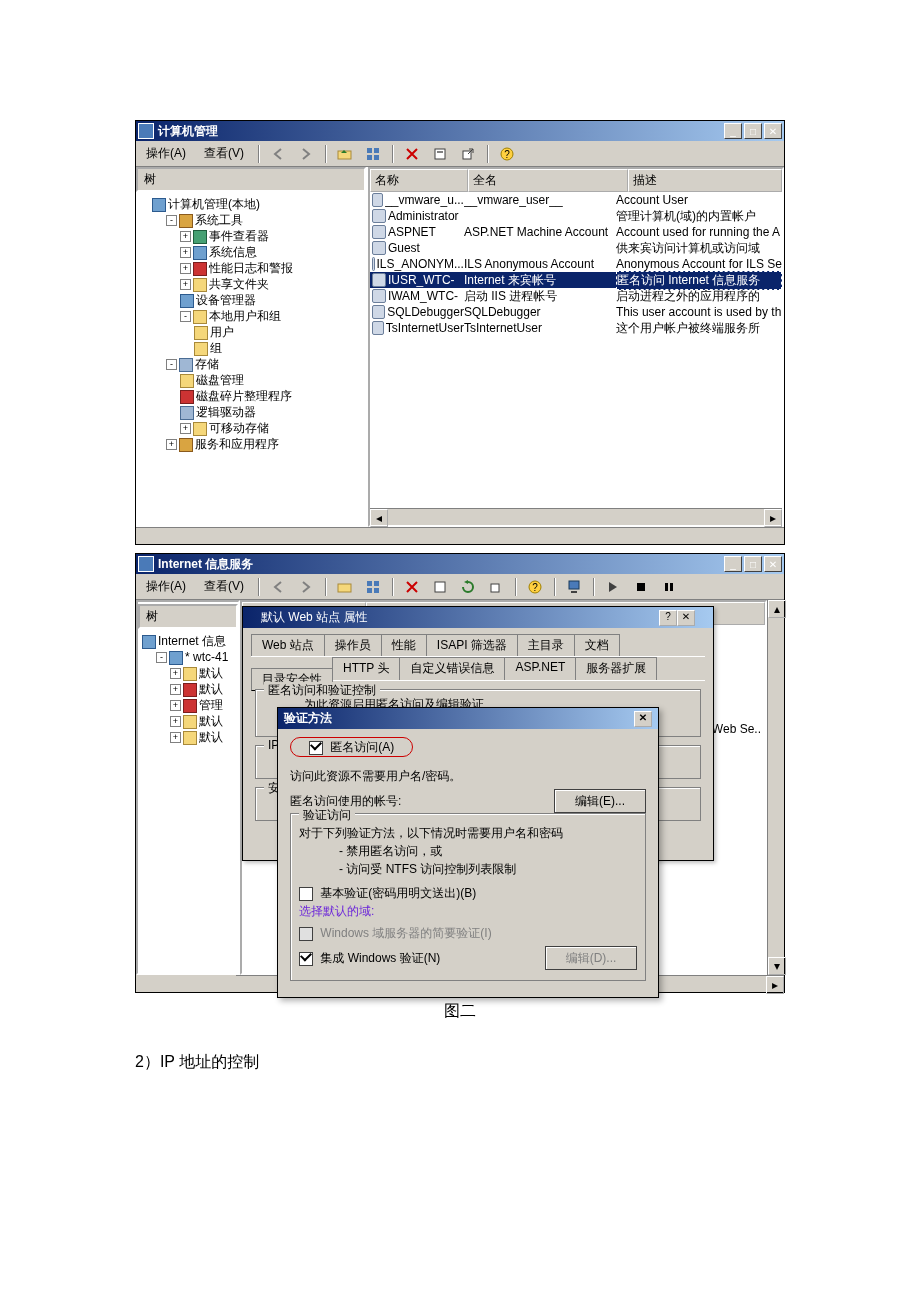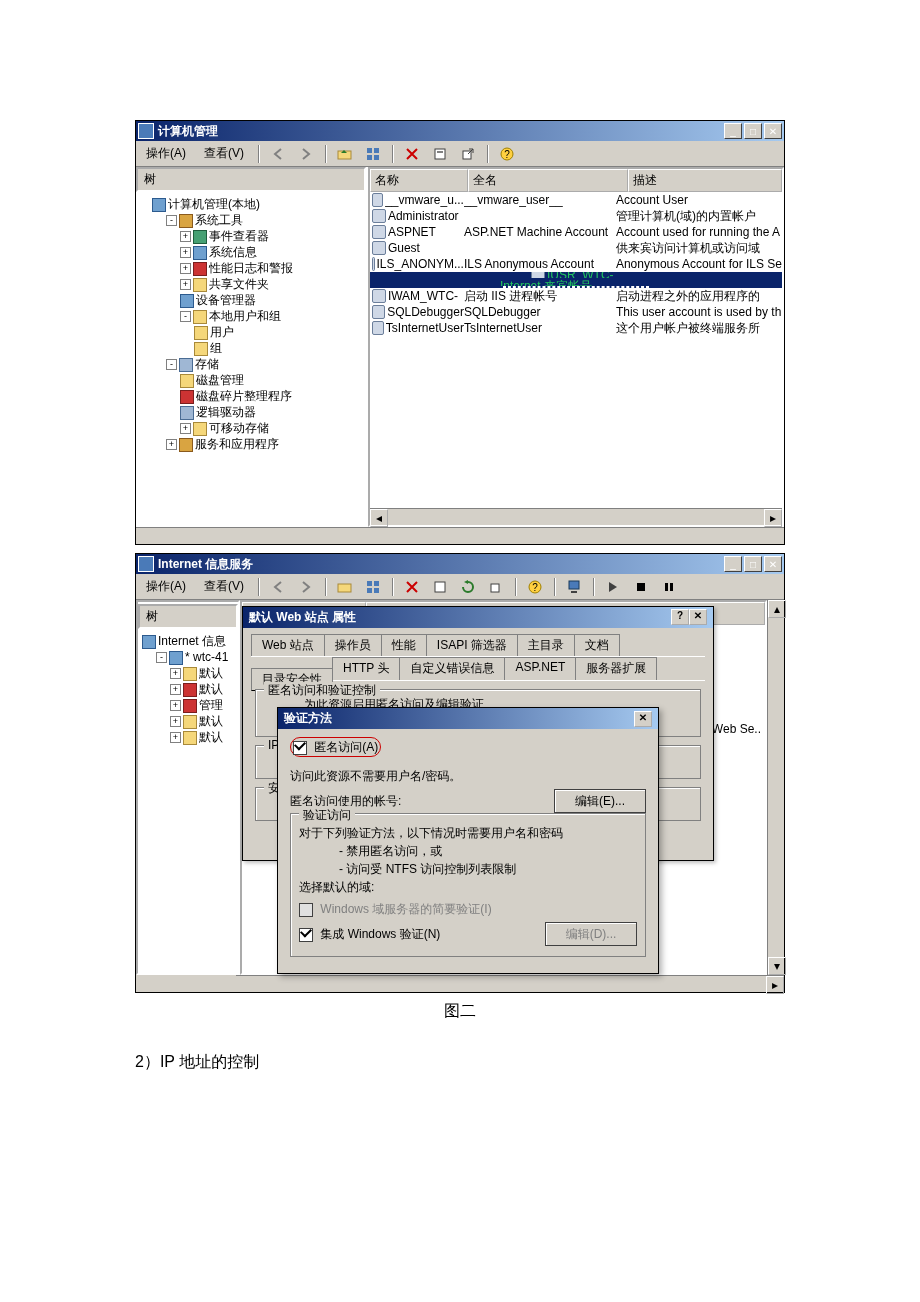--- a/index.html
+++ b/index.html
@@ -27,55 +27,55 @@
   .ico-book{background:#46a073;border:1px solid #1f5d3d;}
   .ico-disk{background:#9fb7d4;border:1px solid #4a6c94;}
   .ico-red{background:#c33;border:1px solid #7a1e1e;}
   .exp { display:inline-block;width:9px;height:9px;border:1px solid #808080;text-align:center;line-height:8px;font-size:9px;margin-right:2px;vertical-align:middle;background:#fff;color:#000; }
   .listpane { flex:1; display:flex; flex-direction:column; border:2px inset #fff; background:#fff; }
   .listhdr { display:flex; background:#d4d0c8; }
   .listhdr div { border:1px outset #fff; padding:2px 4px; font-size:12px; }
   .col-name{width:88px;} .col-full{width:150px;} .col-desc{flex:1;}
   .listbody { flex:1; overflow:hidden; }
   .row { display:flex; height:16px; align-items:center; }
-  .row.sel { background:#0a246a; color:#22c55e;flex-direction:column; }
+  .row.sel { background:#0a246a; color:#ffffff; }
   .row .c1{width:92px;padding-left:2px;display:flex;align-items:center;gap:2px;overflow:hidden;white-space:nowrap;}
   .row .c2{width:152px;white-space:nowrap;overflow:hidden;}
   .row .c3{flex:1;white-space:nowrap;overflow:hidden;}
   .row.sel .c3.hotbox{border:1px dashed #fff;background:#0a246a;}
   .usr-ico{width:12px;height:12px;background:#cfd8e6;border:1px solid #6b7e9a;border-radius:2px;display:inline-block;}
   .scrollbar-h { height:16px;background:#d4d0c8;display:flex;justify-content:space-between;border-top:1px solid #808080;}
   .sb-btn{width:16px;height:16px;border:1px outset #fff;display:flex;align-items:center;justify-content:center;}
   .statusbar{height:16px;border-top:1px solid #808080;background:#d4d0c8;}
   .caption { text-align:center; font-size:16px; margin:6px 0 30px; }
   
   .content2 { display:flex; height:375px; position:relative; }
   .tree2 { width:100px; background:#fff; border:2px inset #fff; padding-top:2px; }
   .pane2 { flex:1; background:#fff; border:2px inset #fff; position:relative; }
   .pane2hdr { display:flex; background:#d4d0c8; }
   .pane2hdr div{border:1px outset #fff;padding:2px 6px;} .pc1{width:110px;}.pc2{flex:1;}
   .sheet { position:absolute; left:0; top:4px; width:470px; background:#d4d0c8;border:1px solid #000; box-shadow:2px 2px 4px rgba(0,0,0,.25); padding-bottom:8px;}
-  .sheet-title{background:linear-gradient(to right,#0a246a,#a6caf0);color:#fff;padding:2px 6px;font-weight:bold;display:flex;justify-content:space-between;align-items:flex-start;}
+  .sheet-title{background:linear-gradient(to right,#0a246a,#a6caf0);color:#fff;padding:2px 18px;font-weight:normal;display:flex;justify-content:space-between;align-items:center;}
   .qx{display:flex;gap:0;align-items:center;}
   .qx span{background:#d4d0c8;color:#000;width:16px;height:14px;border:1px outset #fff;text-align:center;line-height:12px;font-size:10px;}
   .tabs{margin:6px 8px 0;display:flex;flex-wrap:wrap;border-bottom:1px solid #fff;font-size:12px;text-align:center;}
   .tab{padding:2px 10px;border:1px solid #808080;border-bottom:none;background:#d4d0c8;margin-right:-1px;}
   .tab.active{background:#d4d0c8;position:relative;top:11px;border-bottom:1px solid #000000;}
   .tabs2{margin:0 8px;display:flex;flex-wrap:wrap;}
   .groupbox{margin:8px 12px;border:1px solid #808080;box-shadow:inset 1px 1px #fff;padding:6px 8px 10px;position:relative;}
   .groupbox .legend{position:absolute;top:-8px;left:8px;background:#d4d0c8;padding:0 4px;font-size:12px;}
   .inner-dialog{position:absolute;left:34px;top:100px;width:380px;background:#d4d0c8;border:1px solid #000; box-shadow:3px 3px 6px rgba(0,0,0,.3); padding-bottom:8px;}
   .inner-title{background:linear-gradient(to right,#0a246a,#a6caf0);color:#fff;padding:2px 6px;font-weight:bold;display:flex;justify-content:space-between;}
   .chk { display:inline-block;width:12px;height:12px;border:1px solid #404040;background:#fff;margin-right:4px;vertical-align:middle;position:relative;}
   .chk.checked::after{content:"";position:absolute;left:1px;top:-1px;width:8px;height:5px;border-left:2px solid #000;border-bottom:2px solid #000;transform:rotate(-45deg);}
   .chk.disabled{background:#e0e0e0;}
   .dlgbody{padding:8px 12px;font-size:12px;line-height:18px;}
   .btn { display:inline-block;min-width:70px;padding:2px 10px;border:1px solid #404040;background:#d4d0c8;text-align:center;box-shadow:inset 1px 1px #fff;}
   .btn.disabled{color:#808080;}
-  .circled{border:1px solid #c00;border-radius:12px;padding:0 2px;display:inline-block;}
+  .circled{border:1px solid #c00;border-radius:12px;padding:0 18px;display:inline-block;}
   .right-scroll{width:16px;background:#d4d0c8;border-left:1px solid #808080;display:flex;flex-direction:column;justify-content:space-between;}
   .foot-btns{display:flex;justify-content:center;gap:18px;margin-top:4px;width:470px;}
   .bottom-scroll{height:16px;background:#d4d0c8;border-top:1px solid #808080;display:flex;justify-content:flex-end;margin-left:100px;}
   .doctext{font-size:16px;margin-top:6px;padding-left:0;}
   svg{display:block;}
 </style>
 </head>
 <body>
 <div class="page">
 
@@ -441,21 +441,25 @@
             <div style="margin-top:10px">访问此资源不需要用户名/密码。</div>
             <div style="display:flex;justify-content:space-between;align-items:center;margin-top:4px">
               <span>匿名访问使用的帐号:</span>
               <span class="btn">编辑(E)...</span>
             </div>
             <div class="groupbox" style="margin:0 0 0 0;padding:10px 8px 10px;">
               <span class="legend">验证访问</span>
               <div>对于下列验证方法，以下情况时需要用户名和密码</div>
               <div style="padding-left:40px">- 禁用匿名访问，或</div>
               <div style="padding-left:40px">- 访问受 NTFS 访问控制列表限制</div>
-              <div style="color:#000000">选择默认的域:</div>
+              <div style="margin-top:6px">
+                <span class="chk"></span>
+                <span>基本验证(密码用明文送出)(B)</span>
+              </div>
+              <div style="color:#6d28d9">选择默认的域:</div>
               <div style="margin-top:4px;color:#808080">
                 <span class="chk disabled"></span>
                 <span>Windows 域服务器的简要验证(I)</span>
               </div>
               <div style="display:flex;justify-content:space-between;align-items:center;margin-top:4px">
                 <span>
                   <span class="chk checked"></span>
                   <span>集成 Windows 验证(N)</span>
                 </span>
                 <span class="btn disabled">编辑(D)...</span>

